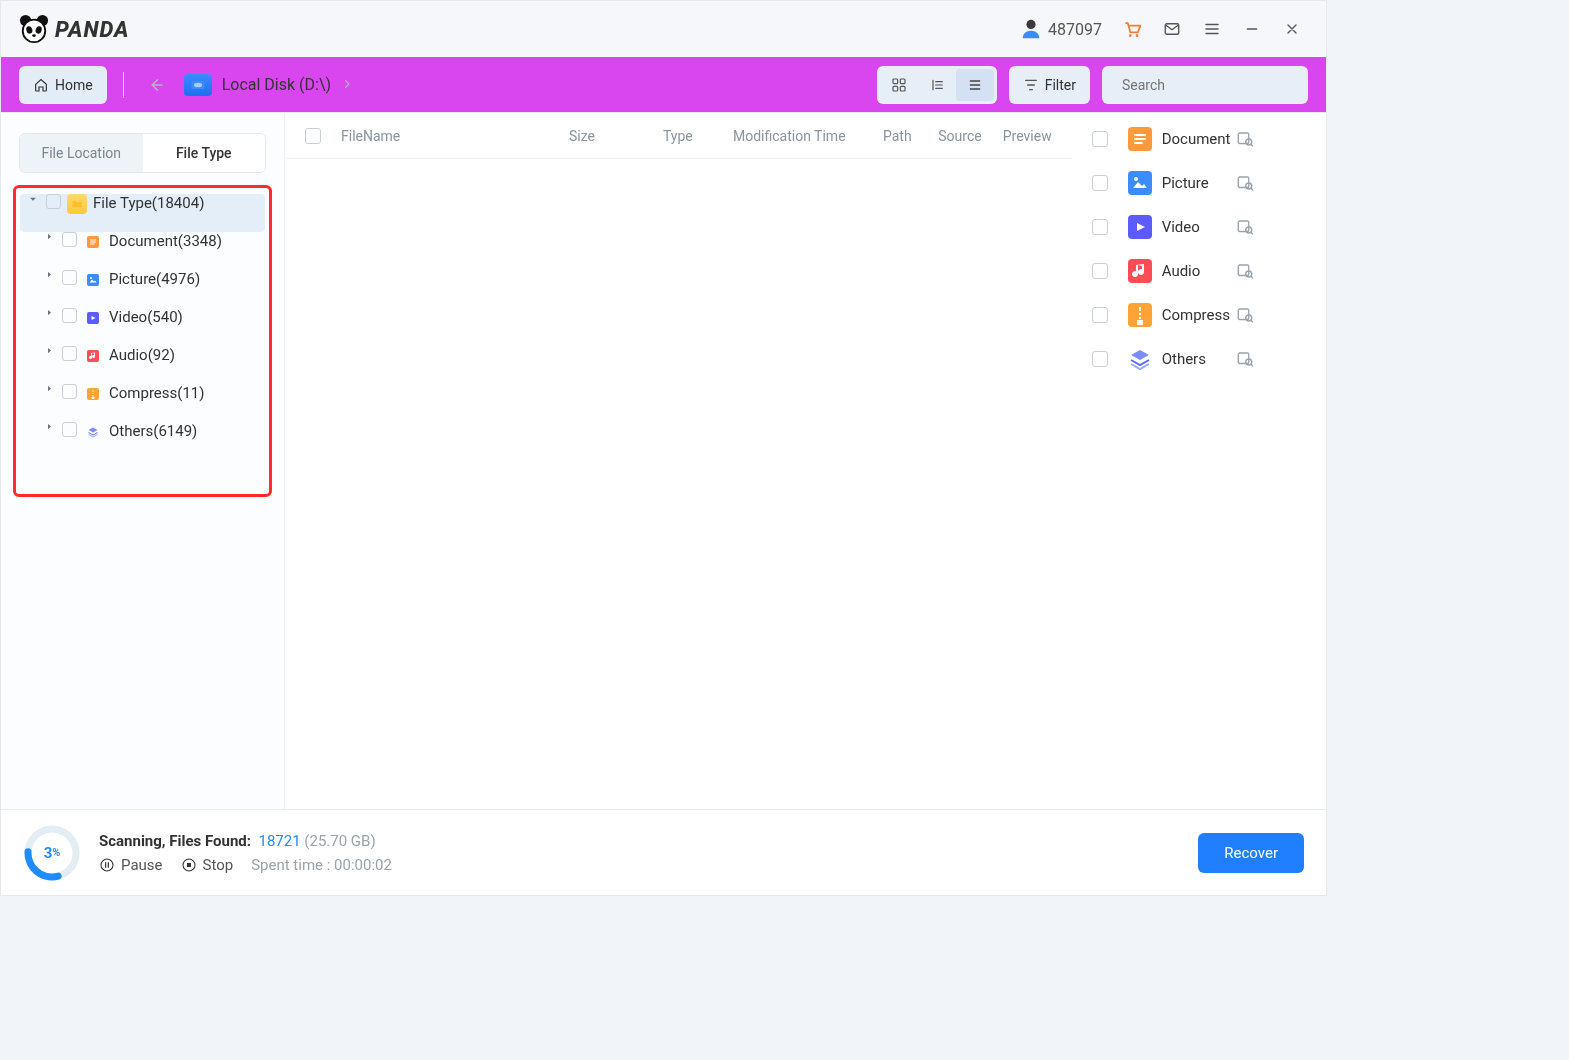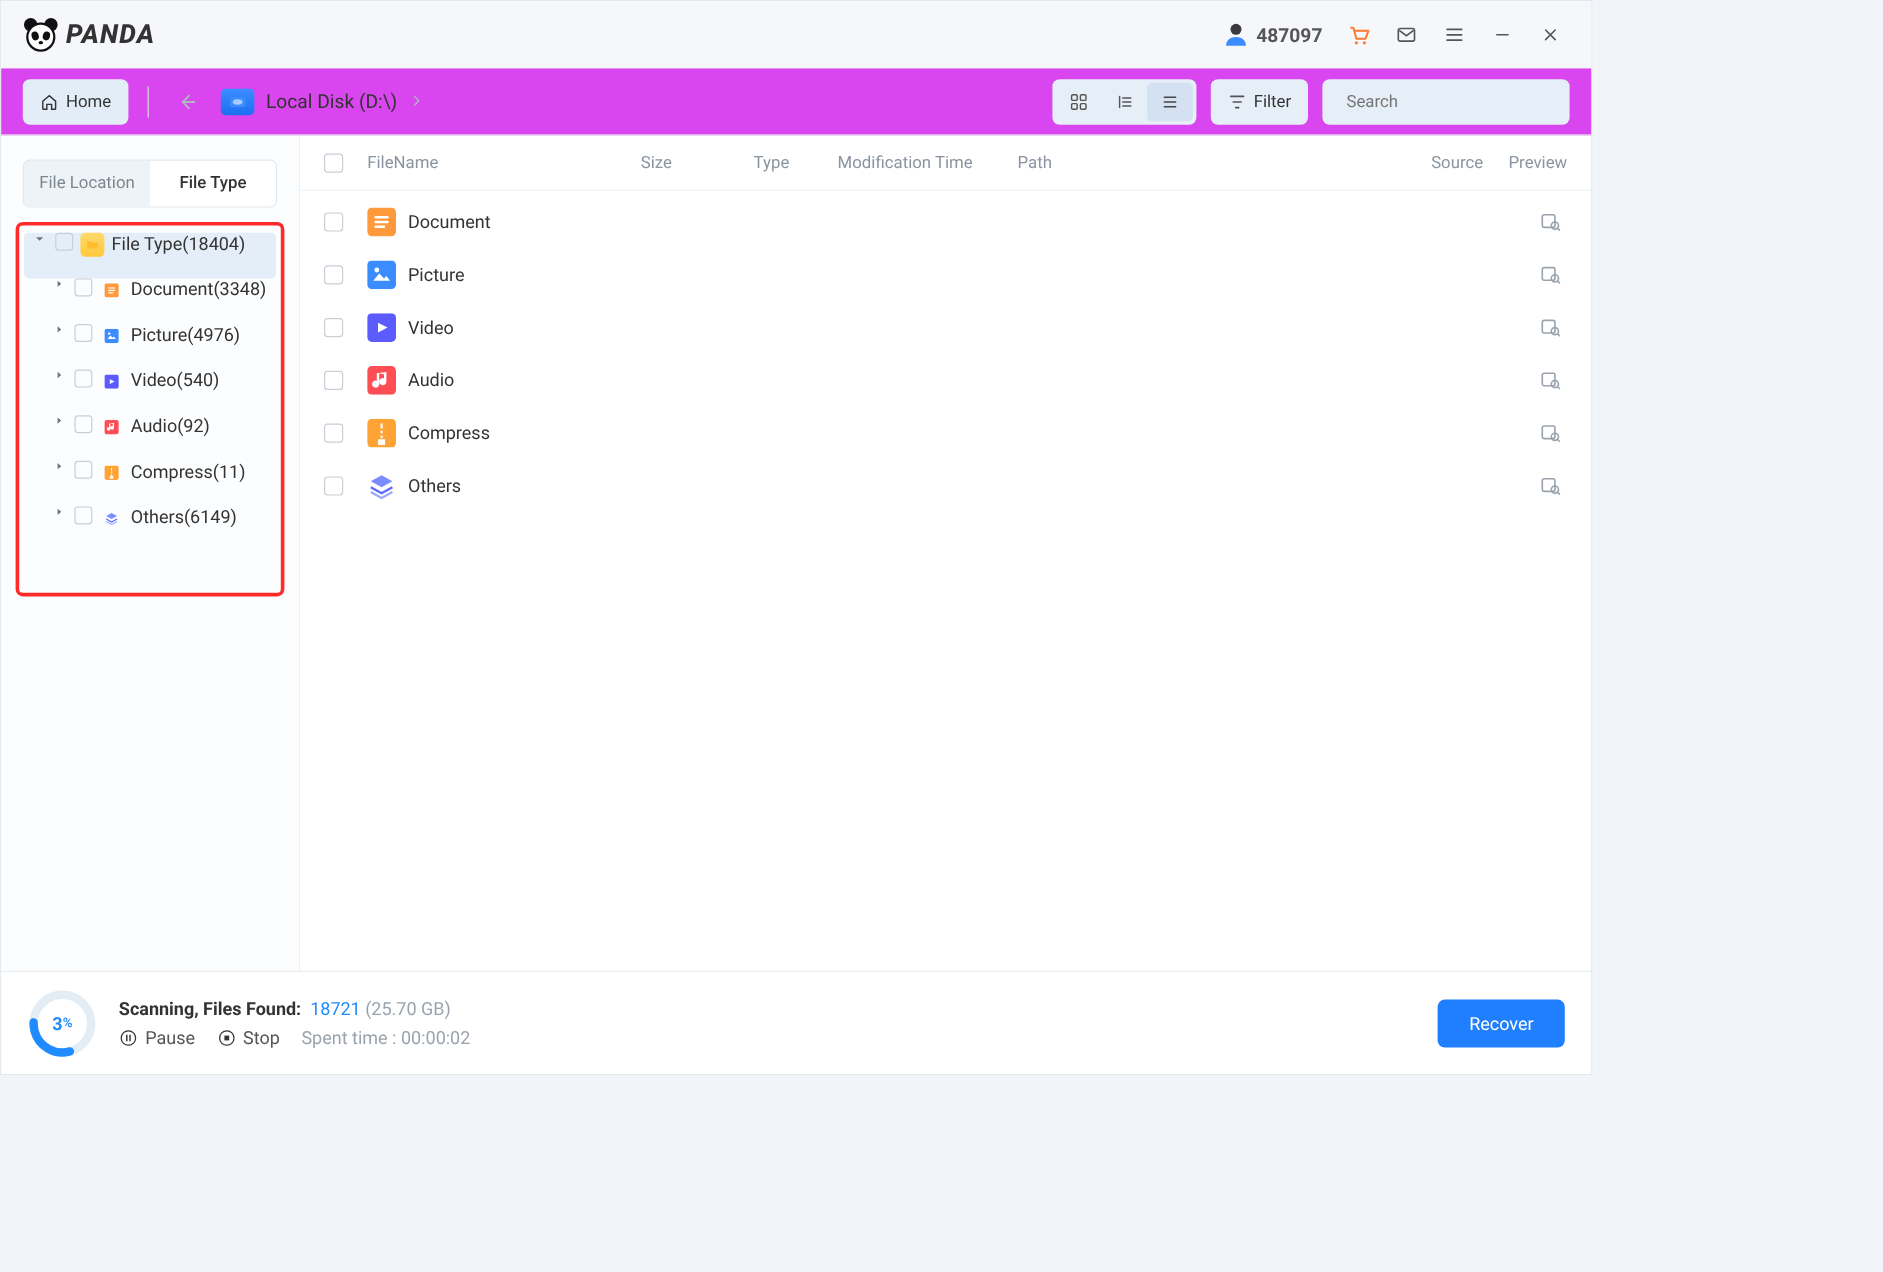--- a/index.html
+++ b/index.html
@@ -3,52 +3,52 @@
 <meta charset="utf-8">
 <style>
 *{box-sizing:border-box;margin:0;padding:0;font-family:-apple-system,BlinkMacSystemFont,"Segoe UI",Roboto,Arial,sans-serif}
 body{background:#f1f4f8;color:#333;font-size:14px}
 .app{width:1327px;height:896px;background:#fff;position:relative;display:flex;flex-direction:column;border:1px solid #e5e8ec}
 .titlebar{height:56px;display:flex;align-items:center;padding:0 18px;background:#f5f7fa}
 .logo{display:flex;align-items:center;gap:6px;font-weight:800;font-size:22px;letter-spacing:1px;font-style:italic}
 .logo svg{width:30px;height:30px}
 .titlebar-spacer{flex:1}
 .titlebar .tb-item{height:32px;min-width:32px;display:flex;align-items:center;justify-content:center;margin-left:8px;color:#555;cursor:pointer;border-radius:4px}
-.tb-user{color:#333;font-weight:700;font-size:16px;gap:6px;padding:0 6px}
+.tb-user{color:#333;font-weight:400;font-size:16px;gap:6px;padding:0 6px}
 .tb-user svg{width:22px;height:22px}
 .toolbar{height:56px;display:flex;align-items:center;padding:0 18px;background:#d946ef;border-bottom:1px solid #e8edf2;gap:12px}
 .btn{height:38px;display:flex;align-items:center;gap:6px;padding:0 14px;border-radius:6px;cursor:pointer;color:#333}
 .btn-home{background:#e3edf7}
 .back-btn{width:32px;display:flex;align-items:center;justify-content:center;color:#aaa}
 .divider-v{width:1px;height:26px;background:#d8dde3;margin:0 4px}
 .breadcrumb{display:flex;align-items:center;gap:10px;font-size:16px;color:#333}
 .disk-ico{width:28px;height:22px;border-radius:4px;background:linear-gradient(#3a8cff,#1e6ff0);display:flex;align-items:center;justify-content:center;color:#fff;font-size:11px}
 .toolbar-spacer{flex:1}
 .view-group{display:flex;align-items:center;background:#e6eef7;border-radius:6px;padding:3px;height:38px}
 .view-opt{width:38px;height:32px;display:flex;align-items:center;justify-content:center;cursor:pointer;border-radius:4px;color:#555}
 .view-opt.active{background:#d4e1f2}
 .search-box{width:206px;height:38px;background:#e6eef7;border-radius:6px;display:flex;align-items:center;padding:0 12px;gap:8px;color:#8a94a0}
 .search-box input{border:none;background:transparent;outline:none;flex:1;font-size:14px;color:#333}
 .filter-btn{background:#e6eef7}
 .body{flex:1;display:flex;overflow:hidden}
-.sidebar{width:249px;background:#fcfdfe;border-right:1px solid #eef1f4;padding:14px 18px}
+.sidebar{width:284px;background:#fcfdfe;border-right:1px solid #eef1f4;padding:14px 18px}
 .tabs{display:flex;border:1px solid #e2e7ec;border-radius:6px;overflow:hidden;height:40px;margin:6px 0 12px}
 .tab{flex:1;display:flex;align-items:center;justify-content:center;cursor:pointer;font-size:14px;color:#7c8690;background:#eef3f8}
 .tab.active{background:#fff;color:#333;font-weight:500}
 .tree-box{border:3px solid #ff2a2a;border-radius:6px;padding:6px 4px 34px;min-height:296px;margin-left:-6px;margin-right:-6px}
 .tree-node{display:flex;align-items:flex-start;height:38px;gap:6px;padding:0 6px;cursor:pointer;border-radius:4px}
 .tree-root{background:#e4eef9}
 .tree-caret{width:14px;display:flex;align-items:center;justify-content:center;color:#6a7480}
 .tree-check{width:15px;height:15px;border:1.5px solid #c8cfd6;border-radius:3px}
 .tree-ico{width:20px;height:20px;display:flex;align-items:center;justify-content:center;border-radius:4px}
 .tree-label{font-size:15px;color:#333}
 .tree-children .tree-node{padding-left:22px}
 .ico-folder{background:linear-gradient(#ffd96b,#ffc93a)}
 .tree-ico svg{width:12px;height:12px}
-.main{flex:1;display:flex;flex-direction:column;background:#fff}
+.main{flex:1;display:flex;background:#fff}
 .cols{display:flex;align-items:center;height:46px;padding:0 20px;color:#8a94a0;font-size:14px;border-bottom:1px solid #f0f3f6}
 .col-check{width:36px;display:flex}
 .col-name{width:228px}
 .col-size{width:94px}
 .col-type{width:70px}
 .col-mod{width:150px}
 .col-path{flex:1}
 .col-src{width:70px;text-align:right}
 .col-prev{width:70px;text-align:right}
 .rows{padding:4px 0}

